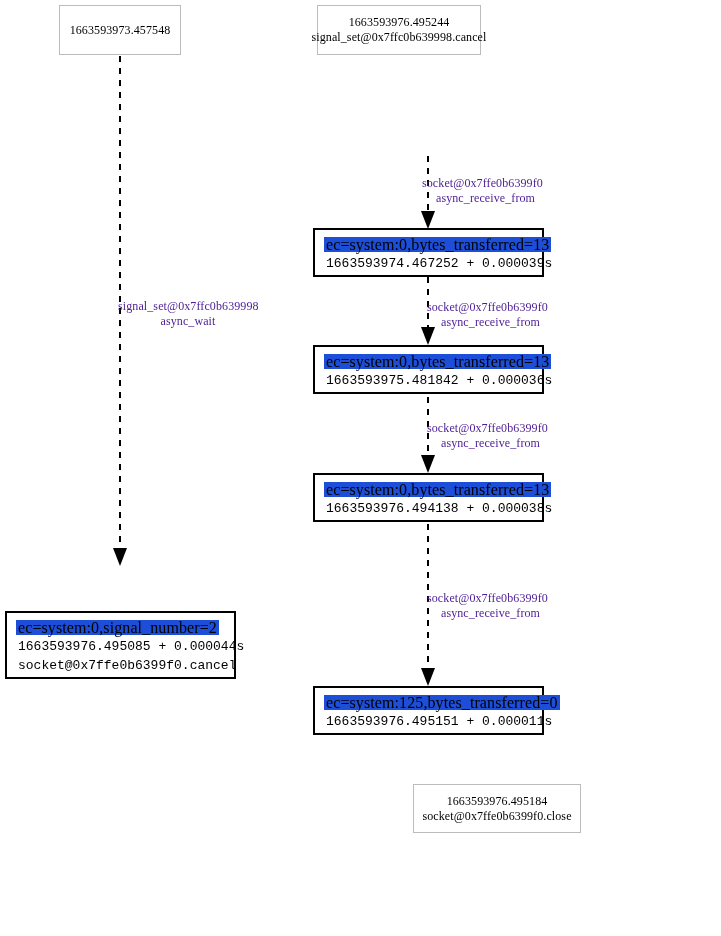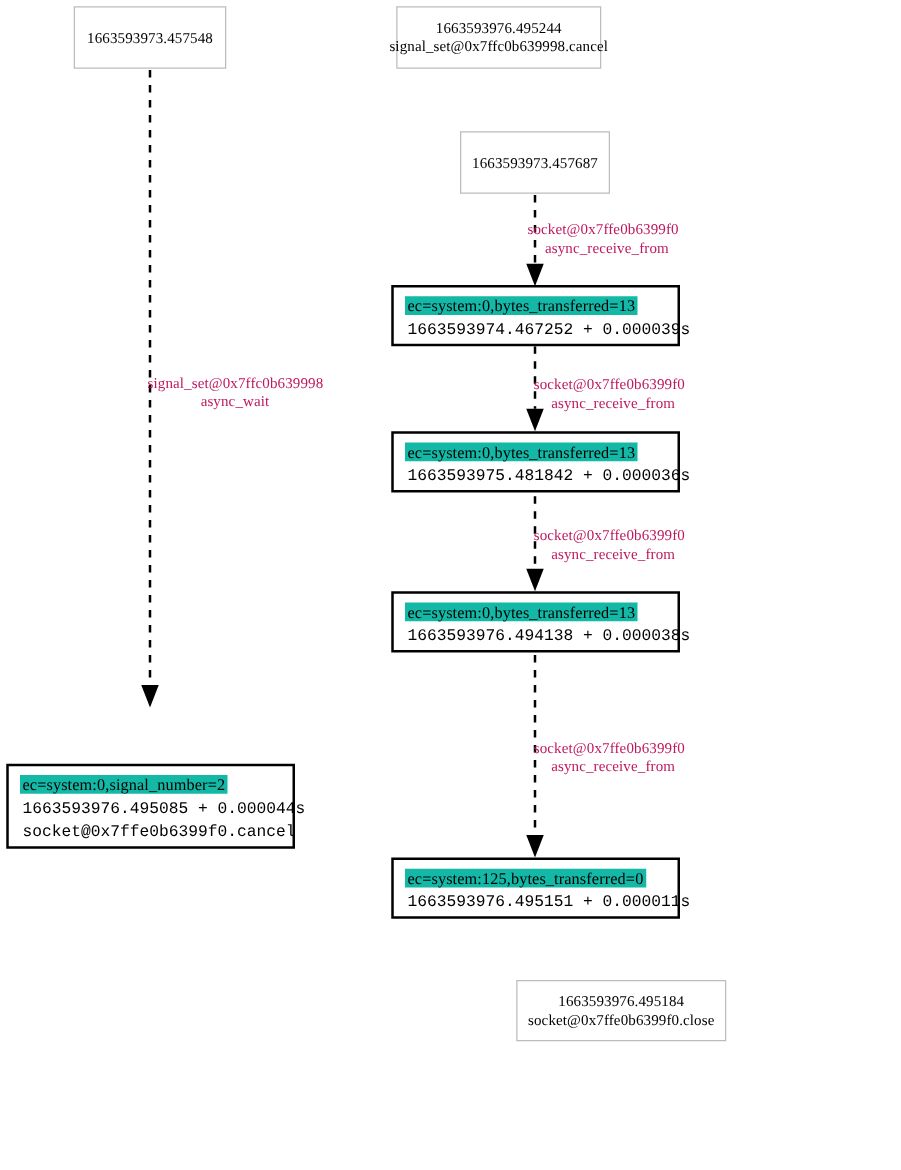--- a/index.html
+++ b/index.html
@@ -48,23 +48,23 @@
   
   .node.event {
     border: 2px solid #000000;
     padding: 7px 9px 8px 9px;
     display: flex;
     flex-direction: column;
     align-items: flex-start;
     justify-content: flex-start;
   }
   .node.event .ec {
-    background: #14b8a6;
-    font-family: "Liberation Serif", "DejaVu Serif", serif;
-    font-size: 13px;
+    background: #1d4ed8;
+    font-family: "Liberation Serif", "DejaVu Serif", serif;
+    font-size: 16px;
     line-height: 15px;
     padding: 0 2px;
     white-space: nowrap;
     letter-spacing: 0.1px;
     margin-bottom: 2px;
   }
   .node.event .mono {
     font-family: "Liberation Mono", "DejaVu Sans Mono", monospace;
     font-size: 13px;
     line-height: 19px;
@@ -88,21 +88,21 @@
     fill: none;
   }
   .edge-head { fill: #000000; stroke: none; }
 
   
   .edge-label {
     position: absolute;
     font-family: "Liberation Serif", "DejaVu Serif", serif;
     font-size: 12px;
     line-height: 15px;
-    color: #be185d;
+    color: #4c1d95;
     white-space: nowrap;
     text-align: center;
     letter-spacing: 0.1px;
   }
   .edge-label .l2 { display: block; }
 </style>
 </head>
 <body>
 
 <div id="canvas">
@@ -137,23 +137,20 @@
 
   <div class="node plain" style="left:59px; top:5px; width:122px; height:50px;">
     <span class="pline">1663593973.457548</span>
   </div>
 
   <div class="node plain" style="left:317px; top:5px; width:164px; height:50px;">
     <span class="pline">1663593976.495244</span>
     <span class="pline">signal_set@0x7ffc0b639998.cancel</span>
   </div>
 
-  <div class="node plain" style="left:368px; top:105px; width:120px; height:50px;">
-    <span class="pline">1663593973.457687</span>
-  </div>
 
   <div class="node event" style="left:313px; top:228px; width:231px; height:49px;">
     <span class="ec">ec=system:0,bytes_transferred=13</span>
     <span class="mono">1663593974.467252 + 0.000039s</span>
   </div>
 
   <div class="node event" style="left:313px; top:345px; width:231px; height:49px;">
     <span class="ec">ec=system:0,bytes_transferred=13</span>
     <span class="mono">1663593975.481842 + 0.000036s</span>
   </div>

